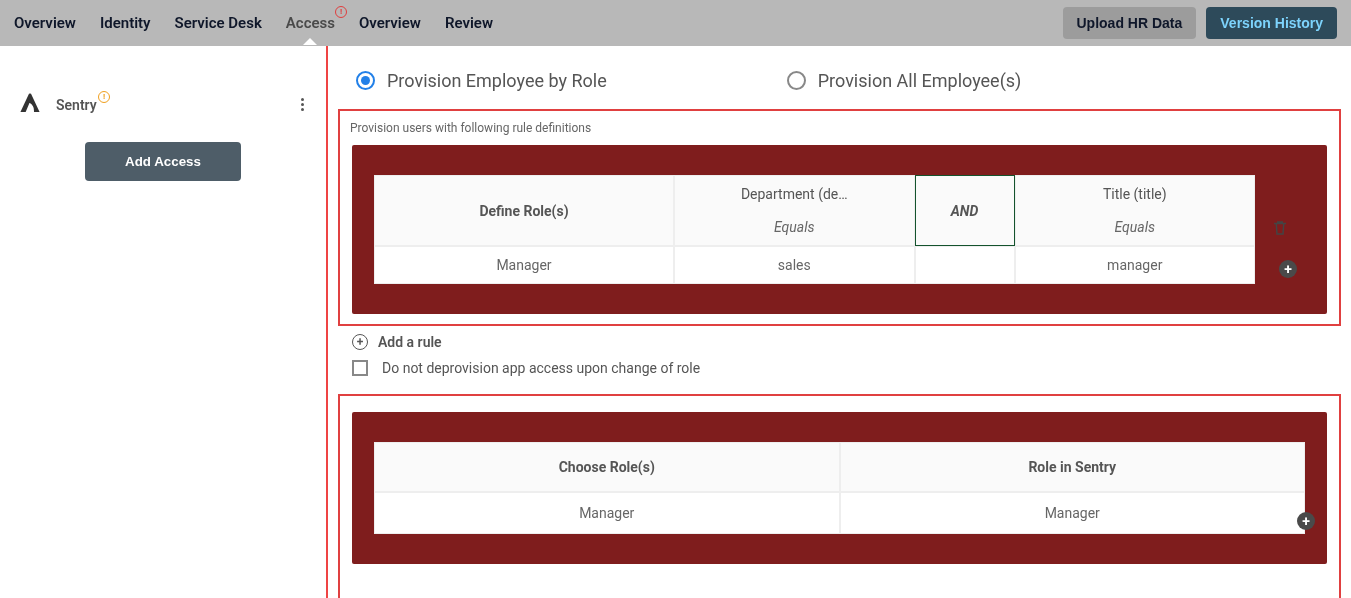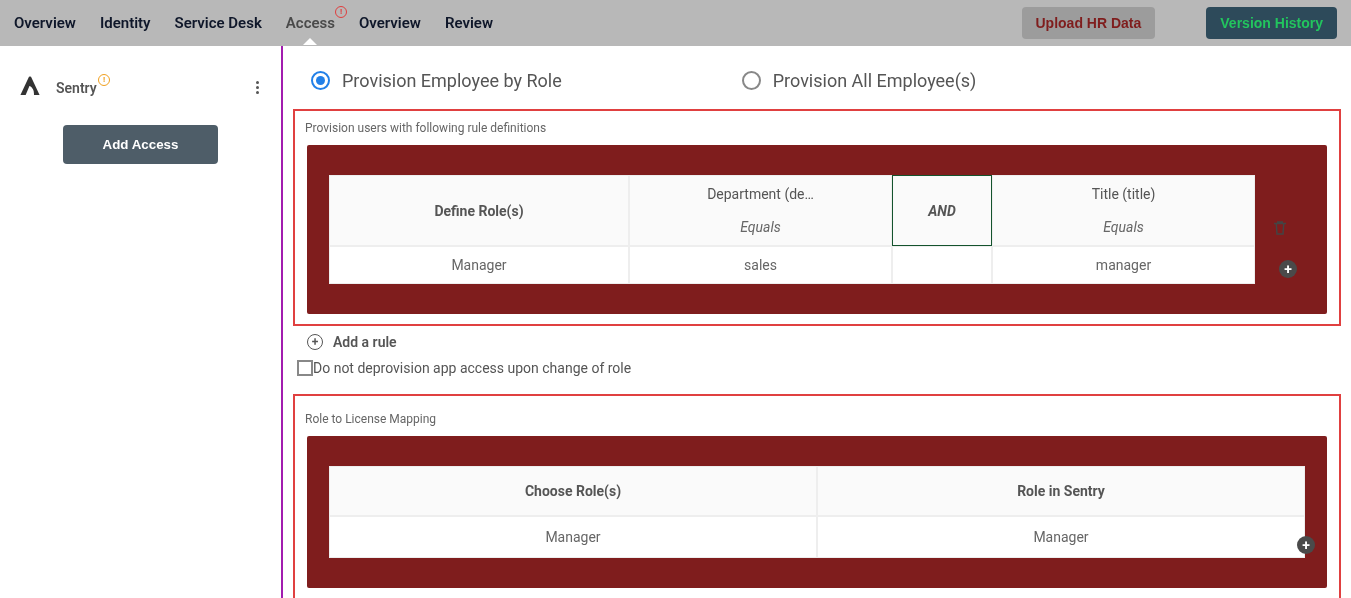--- a/index.html
+++ b/index.html
@@ -6,25 +6,25 @@
   body { font-family: -apple-system, BlinkMacSystemFont, "Segoe UI", Roboto, Arial, sans-serif; font-size: 14px; color: #333; background: #fff; }
 
   .topbar { display: flex; align-items: center; background: #b8b8b8; height: 46px; padding: 0 14px; }
   .tabs { display: flex; align-items: center; gap: 24px; flex: 1; }
   .tab { color: #0f172a; font-weight: 600; font-size: 15px; cursor: pointer; position: relative; padding: 12px 0; }
   .tab.active { color: #4a4a4a; }
   .tab.active::after { content: ""; position: absolute; bottom: -1px; left: 50%; transform: translateX(-50%); width: 0; height: 0; border-left: 7px solid transparent; border-right: 7px solid transparent; border-bottom: 7px solid #fff; }
   .badge-sup { position: absolute; top: 4px; right: -12px; width: 12px; height: 12px; border-radius: 50%; border: 1.5px solid #e03e3e; color: #e03e3e; font-size: 8px; line-height: 9px; text-align: center; font-weight: bold; }
   .top-buttons { display: flex; gap: 10px; }
   .btn { border: none; border-radius: 4px; padding: 8px 14px; font-weight: 600; font-size: 14px; cursor: pointer; }
-  .btn-upload { background: #9c9c9c; color: #7f1d1d; }
-  .btn-version { background: #2d4a5a; color: #22c55e; margin-left: 41px; }
+  .btn-upload { background: #9c9c9c; color: #0f172a; }
+  .btn-version { background: #2d4a5a; color: #7dd3fc; }
 
   .body-wrap { display: flex; height: calc(598px - 46px); }
-  .sidebar { width: 283px; border-right: 2px solid #a21caf; padding-top: 20px; }
+  .sidebar { width: 328px; border-right: 2px solid #ef4444; padding-top: 37px; }
   .side-item { display: flex; align-items: center; padding: 8px 18px; gap: 14px; }
   .side-app-icon svg { width: 24px; height: 24px; }
   .side-label { flex: 1; font-weight: 600; color: #555; position: relative; }
   .side-label .badge-sup { top: -6px; left: 42px; right: auto; border-color: #f0a020; color: #f0a020; font-weight: bold; }
   .menu-dots { cursor: pointer; padding: 4px; }
   .menu-dots span { display: block; width: 3px; height: 3px; background: #555; border-radius: 50%; margin: 2px 0; }
   .btn-addaccess { background: #4e5d68; color: #fff; margin: 16px auto 0; display: block; padding: 12px 40px; border-radius: 4px; font-weight: 600; border: none; cursor: pointer; }
 
   .main { flex: 1; padding: 20px 10px 0 10px; overflow-y: auto; }
 
@@ -56,21 +56,21 @@
   .rule-body .rule-col-and { border: 1px solid #eee; }
 
   .trash-slot { width: 50px; display: flex; align-items: center; justify-content: center; cursor: pointer; }
   .trash-icon svg { width: 18px; height: 20px; stroke: #444; }
 
   .add-circle { position: absolute; width: 18px; height: 18px; border-radius: 50%; background: #4a4a4a; color: #fff; font-size: 14px; line-height: 18px; text-align: center; cursor: pointer; font-weight: bold; }
 
   .add-rule-row { display: flex; align-items: center; gap: 10px; margin: 8px 0 10px 14px; color: #555; font-weight: 600; cursor: pointer; }
   .plus-outline { width: 16px; height: 16px; border-radius: 50%; border: 1.5px solid #555; font-size: 12px; line-height: 14px; text-align: center; }
 
-  .checkbox-row { display: flex; align-items: center; margin: 0 0 18px 4px; color: #555; }
+  .checkbox-row { display: flex; align-items: center; gap: 14px; margin: 0 0 18px 14px; color: #555; }
   .checkbox-box { width: 16px; height: 16px; border: 2px solid #888; cursor: pointer; }
 
   .map-table { display: flex; }
   .map-inner { flex: 1; }
   .map-head { display: flex; background: #fafafa; }
   .map-cell { flex: 1; border: 1px solid #eee; text-align: center; padding: 16px 10px; font-weight: 700; color: #555; }
   .map-body { display: flex; background: #fff; }
   .map-body .map-cell { font-weight: 400; color: #666; padding: 12px; }
 </style>
 </head>
@@ -168,21 +168,20 @@
       <span class="plus-outline">+</span>
       <span>Add a rule</span>
     </div>
 
     <div class="checkbox-row">
       <span class="checkbox-box"></span>
       <span>Do not deprovision app access upon change of role</span>
     </div>
 
     <div class="redbox" style="padding:16px 0 40px 0;">
-      <div class="section-title">Role to License Mapping</div>
       <div class="graycard" style="position:relative;">
         <div class="map-table">
           <div class="map-inner">
             <div class="map-head">
               <div class="map-cell">Choose Role(s)</div>
               <div class="map-cell">Role in Sentry</div>
             </div>
             <div class="map-body">
               <div class="map-cell">Manager</div>
               <div class="map-cell">Manager</div>

